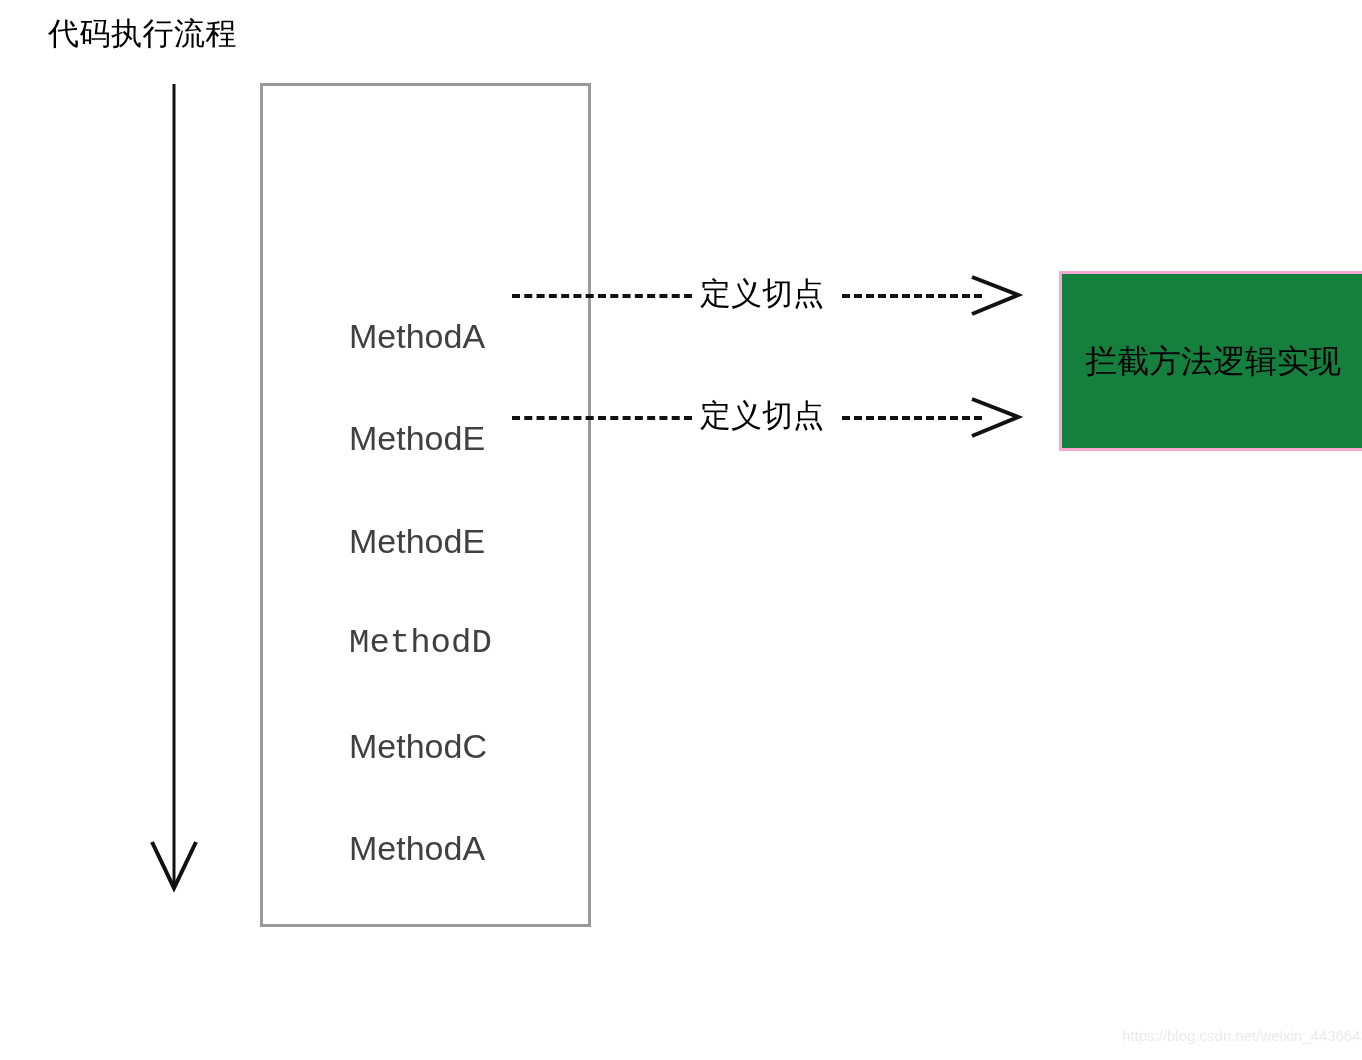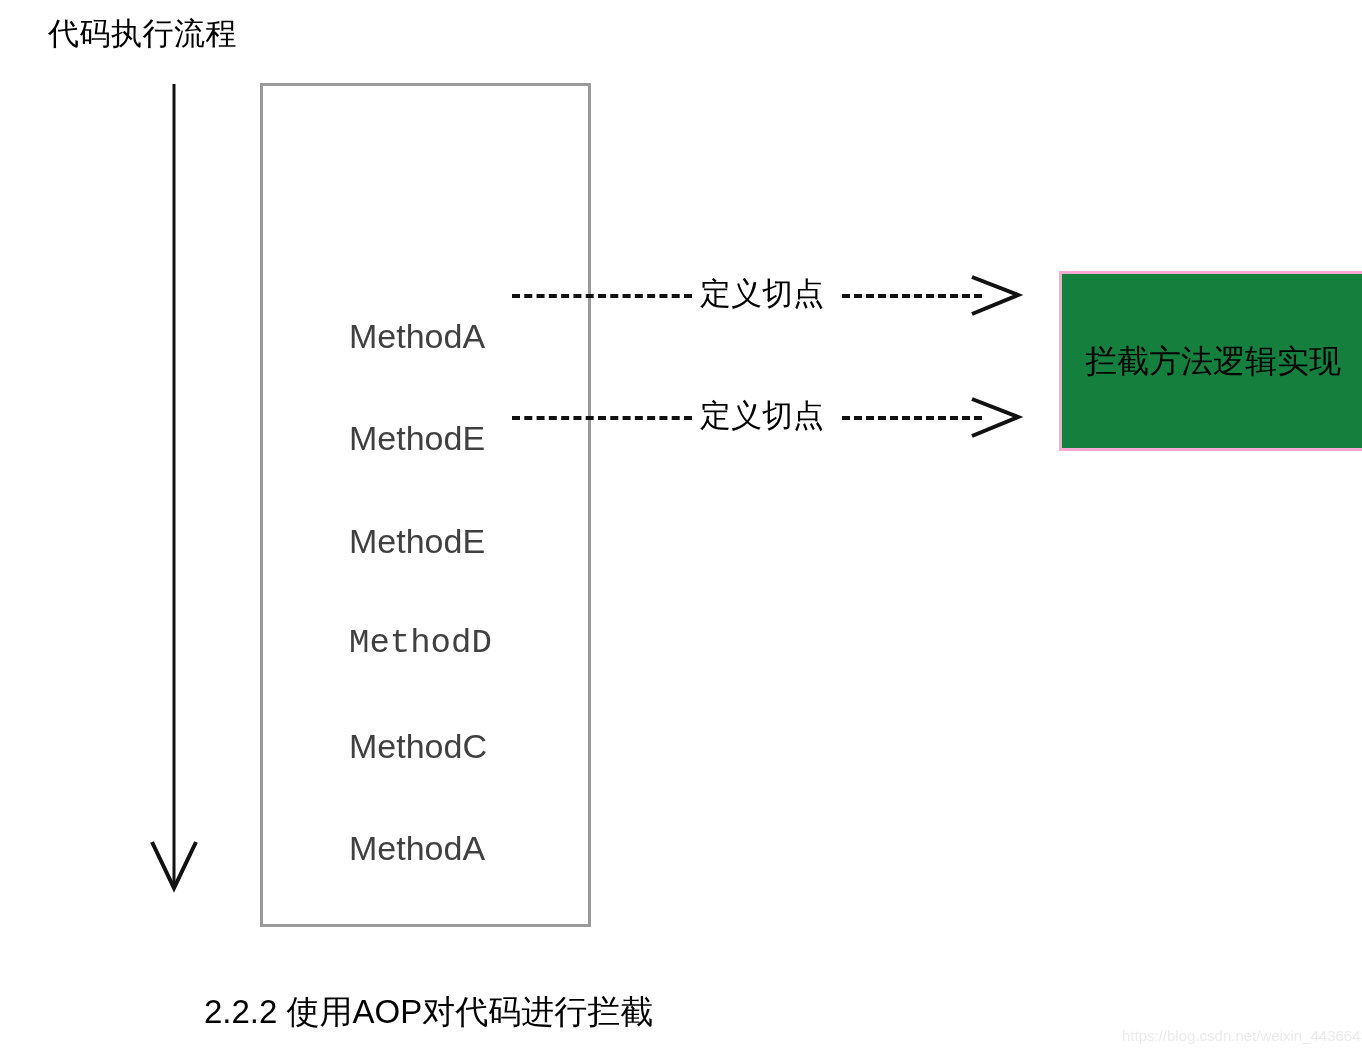--- a/index.html
+++ b/index.html
@@ -199,17 +199,16 @@
       <svg width="70" height="42" viewBox="0 0 70 42" xmlns="http://www.w3.org/2000/svg">
         <polyline points="16,2 62,20 16,39" fill="none" stroke="#111111" stroke-width="4" stroke-linecap="butt" stroke-linejoin="miter"></polyline>
       </svg>
     </div>
   </div>
 
   <div class="interceptor-box">
     <div class="interceptor-text">拦截方法逻辑实现</div>
   </div>
 
-  <div class="caption">2.2.2 使用AOP对代码进行拦截</div>
 
   <div class="watermark">https://blog.csdn.net/weixin_44366439</div>
 
 </div>
 
 </body></html>

